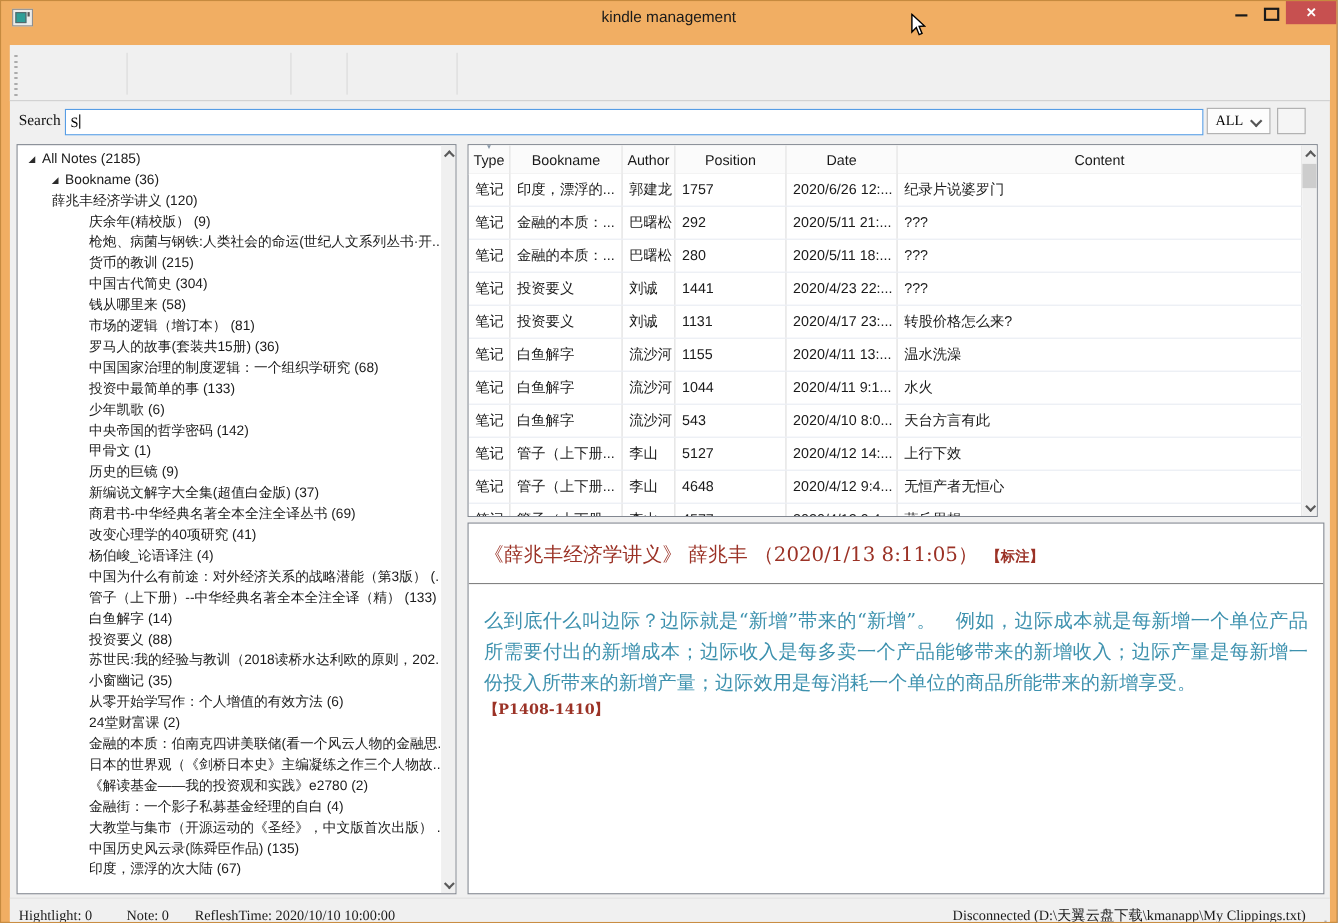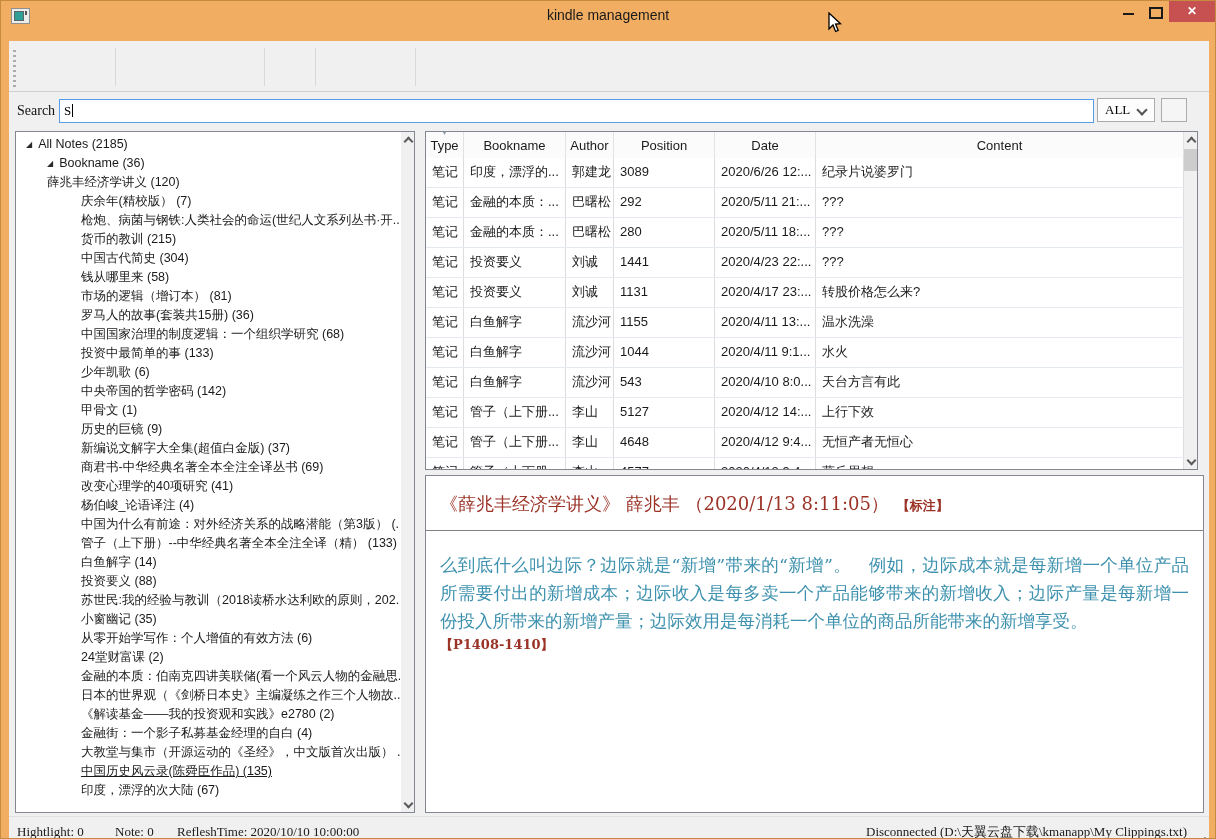--- a/index.html
+++ b/index.html
@@ -123,21 +123,21 @@
       <div class="search-input"><span>S</span><span class="caret"></span></div>
       <div class="combo"><span>ALL</span><span class="chev"></span></div>
       <div class="mini-btn"></div>
     </div>
 
     <div class="tree-panel">
       <div class="tree">
           <div class="trow" style="padding-left: 10px;"><span class="exp">◢</span><span>All Notes (2185)</span></div>
           <div class="trow" style="padding-left: 31px;"><span class="exp">◢</span><span>Bookname (36)</span></div>
           <div class="trow" style="padding-left: 31px;"><span>薛兆丰经济学讲义 (120)</span></div>
-          <div class="trow" style="padding-left: 65px;"><span>庆余年(精校版） (7)</span></div>
+          <div class="trow" style="padding-left: 65px;"><span>庆余年(精校版） (9)</span></div>
           <div class="trow" style="padding-left: 65px;"><span>枪炮、病菌与钢铁:人类社会的命运(世纪人文系列丛书·开...</span></div>
           <div class="trow" style="padding-left: 65px;"><span>货币的教训 (215)</span></div>
           <div class="trow" style="padding-left: 65px;"><span>中国古代简史 (304)</span></div>
           <div class="trow" style="padding-left: 65px;"><span>钱从哪里来 (58)</span></div>
           <div class="trow" style="padding-left: 65px;"><span>市场的逻辑（增订本） (81)</span></div>
           <div class="trow" style="padding-left: 65px;"><span>罗马人的故事(套装共15册) (36)</span></div>
           <div class="trow" style="padding-left: 65px;"><span>中国国家治理的制度逻辑：一个组织学研究 (68)</span></div>
           <div class="trow" style="padding-left: 65px;"><span>投资中最简单的事 (133)</span></div>
           <div class="trow" style="padding-left: 65px;"><span>少年凯歌 (6)</span></div>
           <div class="trow" style="padding-left: 65px;"><span>中央帝国的哲学密码 (142)</span></div>
@@ -153,21 +153,21 @@
           <div class="trow" style="padding-left: 65px;"><span>投资要义 (88)</span></div>
           <div class="trow" style="padding-left: 65px;"><span>苏世民:我的经验与教训（2018读桥水达利欧的原则，202...</span></div>
           <div class="trow" style="padding-left: 65px;"><span>小窗幽记 (35)</span></div>
           <div class="trow" style="padding-left: 65px;"><span>从零开始学写作：个人增值的有效方法 (6)</span></div>
           <div class="trow" style="padding-left: 65px;"><span>24堂财富课 (2)</span></div>
           <div class="trow" style="padding-left: 65px;"><span>金融的本质：伯南克四讲美联储(看一个风云人物的金融思...</span></div>
           <div class="trow" style="padding-left: 65px;"><span>日本的世界观（《剑桥日本史》主编凝练之作三个人物故...</span></div>
           <div class="trow" style="padding-left: 65px;"><span>《解读基金——我的投资观和实践》e2780 (2)</span></div>
           <div class="trow" style="padding-left: 65px;"><span>金融街：一个影子私募基金经理的自白 (4)</span></div>
           <div class="trow" style="padding-left: 65px;"><span>大教堂与集市（开源运动的《圣经》，中文版首次出版） ...</span></div>
-          <div class="trow" style="padding-left: 65px; text-decoration: underline;"><span>中国历史风云录(陈舜臣作品) (135)</span></div>
+          <div class="trow" style="padding-left: 65px;"><span>中国历史风云录(陈舜臣作品) (135)</span></div>
           <div class="trow" style="padding-left: 65px;"><span>印度，漂浮的次大陆 (67)</span></div>
         </div>
       <div class="vscroll">
         <div class="sb-up"></div>
         <div class="sb-down"></div>
       </div>
     </div>
 
     <div class="table-panel">
       <div class="thead">
@@ -189,21 +189,21 @@
           </div>
           <div class="th" style="flex: 1 1 0%;">
             <span>Content</span>
           </div>
         </div>
       <div class="tbody">
           <div class="tr">
             <div class="td" style="width: 38px;">笔记</div>
             <div class="td" style="width: 102px;">印度，漂浮的...</div>
             <div class="td" style="width: 48px;">郭建龙</div>
-            <div class="td" style="width: 101px;">3089</div>
+            <div class="td" style="width: 101px;">1757</div>
             <div class="td" style="width: 101px;">2020/6/26 12:...</div>
             <div class="td" style="flex: 1 1 0%;">纪录片说婆罗门</div>
           </div>
           <div class="tr">
             <div class="td" style="width: 38px;">笔记</div>
             <div class="td" style="width: 102px;">金融的本质：...</div>
             <div class="td" style="width: 48px;">巴曙松</div>
             <div class="td" style="width: 101px;">292</div>
             <div class="td" style="width: 101px;">2020/5/11 21:...</div>
             <div class="td" style="flex: 1 1 0%;">???</div>

